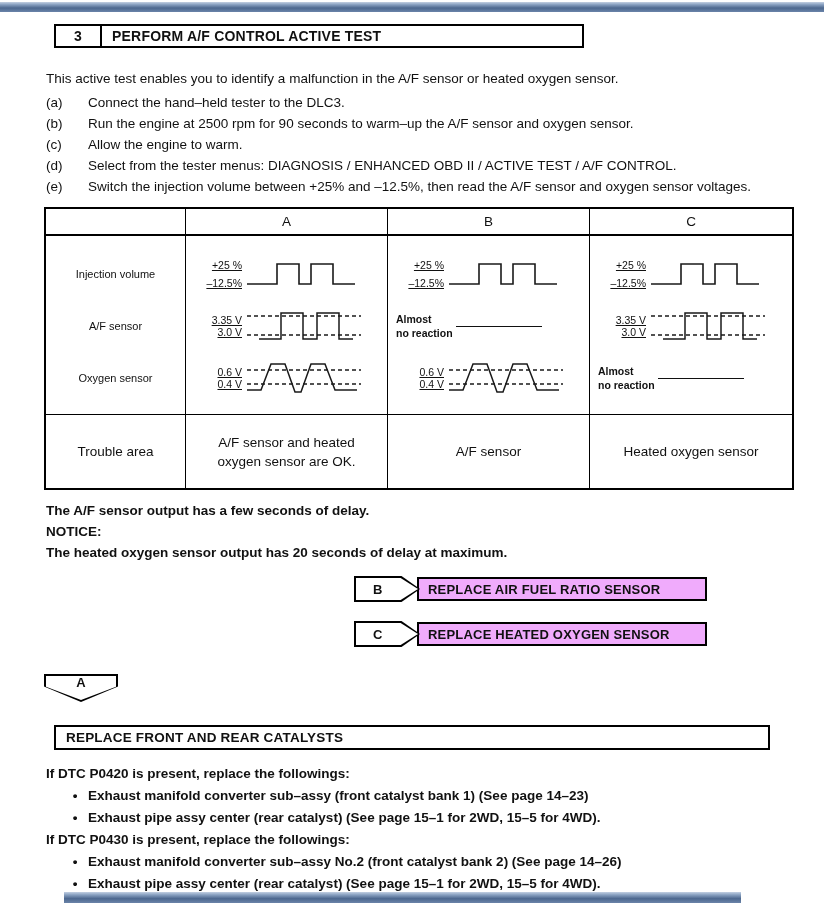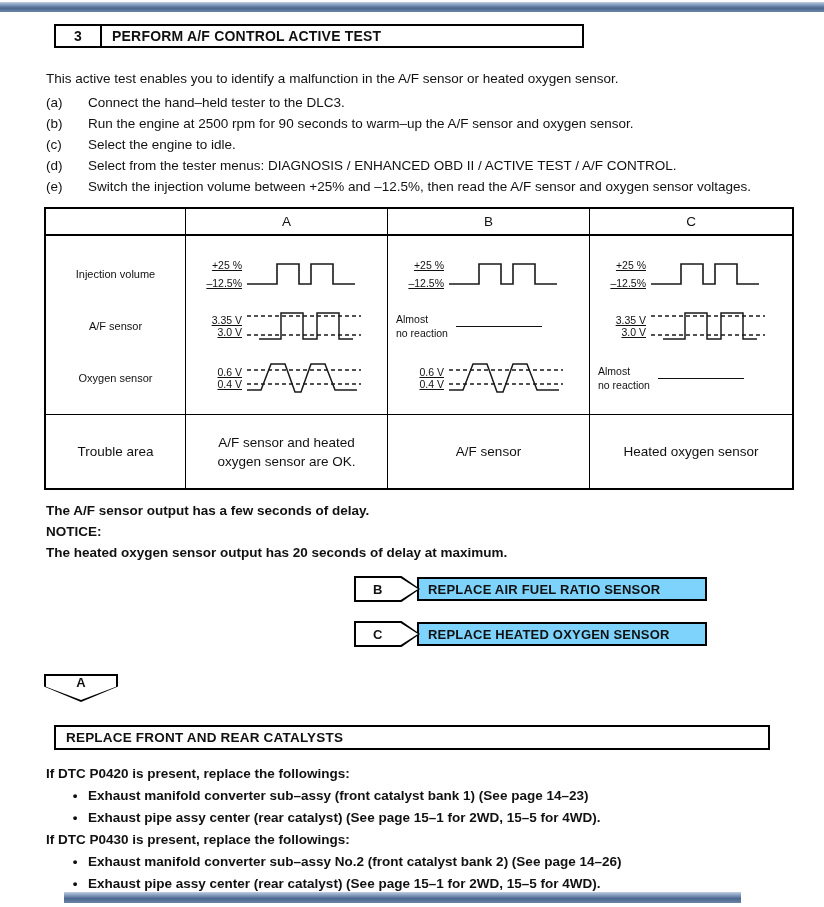--- a/index.html
+++ b/index.html
@@ -55,21 +55,21 @@
   .h-af  { height: 46px; }
   .h-ox  { height: 58px; }
   .wave-block { display: flex; align-items: center; padding-left: 4px; }
   .wave-labels {
     width: 48px; flex: none; display: flex; flex-direction: column;
     justify-content: space-between; text-align: right; font-size: 10.5px;
     margin-right: 3px; line-height: 12px; text-decoration: underline;
   }
   .wl-30 { height: 30px; }
   .wl-26 { height: 24px; }
-  .nr-text { width: 58px; flex: none; font-size: 10.5px; line-height: 14px; }
+  .nr-text { width: 58px; flex: none; font-size: 10.5px; line-height: 14px; font-weight: bold; }
   .flat-line { width: 86px; height: 0; border-top: 1.6px solid #111; margin-left: 2px; }
   .trouble-label, .trouble {
     border-top: 1.5px solid #000; border-right: 1.5px solid #000;
     min-height: 74px; display: flex; align-items: center; justify-content: center;
     text-align: center; font-size: 13.5px; line-height: 19px; padding: 8px 16px;
   }
   .trouble.last { border-right: none; }
 
   
   .notice { margin-top: 10px; font-weight: bold; font-size: 13.5px; line-height: 21px; }
@@ -80,21 +80,21 @@
   .dtag { position: relative; width: 66px; height: 26px; flex: none; z-index: 2; }
   .penta-r-outer { position: absolute; inset: 0; background: #000;
     clip-path: polygon(0 0, 72% 0, 100% 50%, 72% 100%, 0 100%); }
   .penta-r-inner { position: absolute; inset: 2px; background: #fff;
     clip-path: polygon(0 0, 72% 0, 100% 50%, 72% 100%, 0 100%); }
   .dtag-label { position: absolute; left: 0; top: 0; width: 72%; height: 100%;
     display: flex; align-items: center; justify-content: center; font-size: 13px; font-weight: bold; }
   .daction {
     margin-left: -3px; width: 290px; height: 24px; border: 2px solid #000;
     display: flex; align-items: center; padding-left: 9px;
-    font-weight: bold; font-size: 13px; background: #7dd3fc; letter-spacing: 0.2px;
+    font-weight: bold; font-size: 13px; background: #f0abfc; letter-spacing: 0.2px;
   }
 
   
   .connector { position: relative; width: 74px; height: 28px; margin-top: 27px; margin-left: -2px; }
   .banner-outer { position: absolute; inset: 0; background: #000;
     clip-path: polygon(0 0, 100% 0, 100% 45%, 50% 100%, 0 45%); }
   .banner-inner { position: absolute; inset: 2px; background: #fff;
     clip-path: polygon(0 0, 100% 0, 100% 45%, 50% 100%, 0 45%); }
   .connector-label { position: absolute; left: 0; top: 1px; width: 100%;
     display: flex; justify-content: center; font-size: 13px; font-weight: bold; }
@@ -132,21 +132,21 @@
     <div class="step-row">
       <span class="step-label">(a)</span>
       <span class="step-text">Connect the hand–held tester to the DLC3.</span>
     </div>
     <div class="step-row">
       <span class="step-label">(b)</span>
       <span class="step-text">Run the engine at 2500 rpm for 90 seconds to warm–up the A/F sensor and oxygen sensor.</span>
     </div>
     <div class="step-row">
       <span class="step-label">(c)</span>
-      <span class="step-text">Select the engine to idle.</span>
+      <span class="step-text">Allow the engine to warm.</span>
     </div>
     <div class="step-row">
       <span class="step-label">(d)</span>
       <span class="step-text">Select from the tester menus: DIAGNOSIS / ENHANCED OBD II / ACTIVE TEST / A/F CONTROL.</span>
     </div>
     <div class="step-row">
       <span class="step-label">(e)</span>
       <span class="step-text">Switch the injection volume between +25% and –12.5%, then read the A/F sensor and oxygen sensor voltages.</span>
     </div>
   </div>

